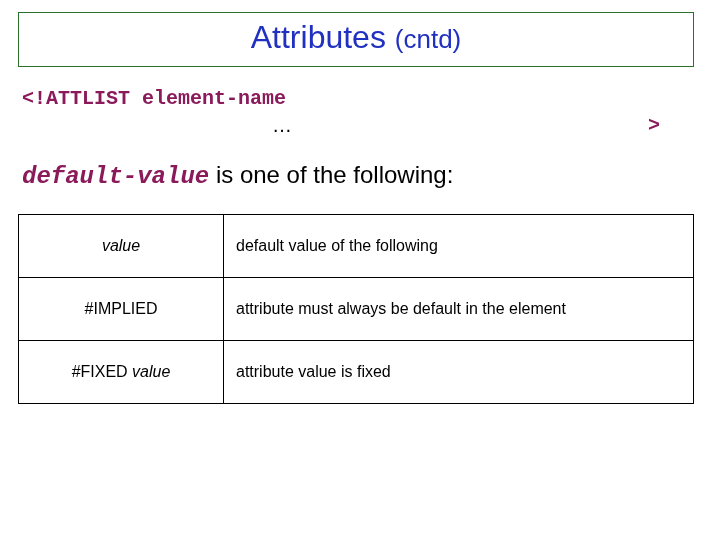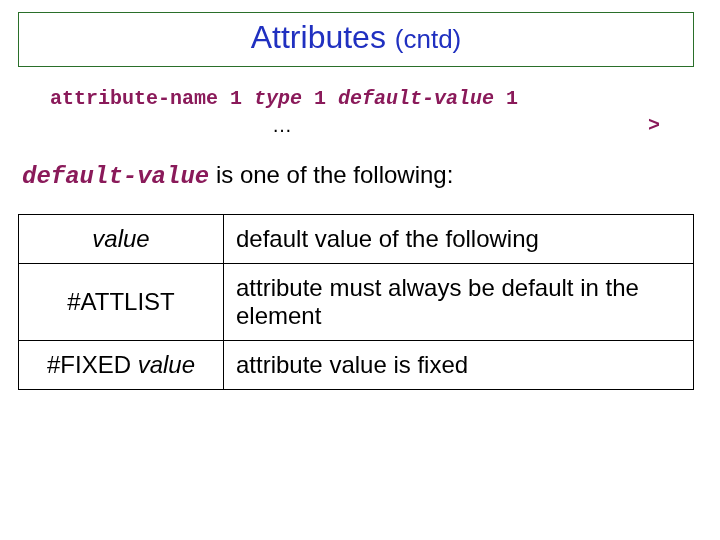--- a/index.html
+++ b/index.html
@@ -67,64 +67,62 @@
     font-style: italic;
     color: #8a1a5a;
   }
   table.opts {
     border-collapse: collapse;
     width: 100%;
     margin-top: 10px;
   }
   table.opts td {
     border: 1px solid #000;
-    padding: 10px 12px;
-    font-size: 24px;
+    padding: 22px 12px;
+    font-size: 16px;
     vertical-align: middle;
   }
   table.opts td.k {
     width: 180px;
     text-align: center;
   }
   .kw-italic { font-style: italic; }
 </style>
 </head>
 <body>
 
 <div class="slide">
 
   <div class="title-box">
     <span class="main">Attributes </span><span class="paren">(cntd)</span>
   </div>
 
   <div class="code-block">
-    <div class="code-line2">
-      <span>attribute-name 1 </span><span class="italic">type</span><span> 1 </span><span class="italic">default-value</span><span> 1</span>
-    </div>
+    <div>&lt;!ATTLIST element-name</div>
     <div class="code-line3">
       <span class="ellipsis">…</span>
       <span class="gt">&gt;</span>
     </div>
   </div>
 
   <div class="desc-line">
     <span class="mono">default-value</span><span> is one of the following:</span>
   </div>
 
   <table class="opts">
     <tbody>
         <tr>
       <td class="k">
         <span></span><span class="kw-italic">value</span>
       </td>
       <td>default value of the following</td>
     </tr>
     <tr>
       <td class="k">
-        <span>#ATTLIST</span><span class="kw-italic"></span>
+        <span>#IMPLIED</span><span class="kw-italic"></span>
       </td>
       <td>attribute must always be default in the element</td>
     </tr>
     <tr>
       <td class="k">
         <span>#FIXED </span><span class="kw-italic">value</span>
       </td>
       <td>attribute value is fixed</td>
     </tr>
   </tbody>

